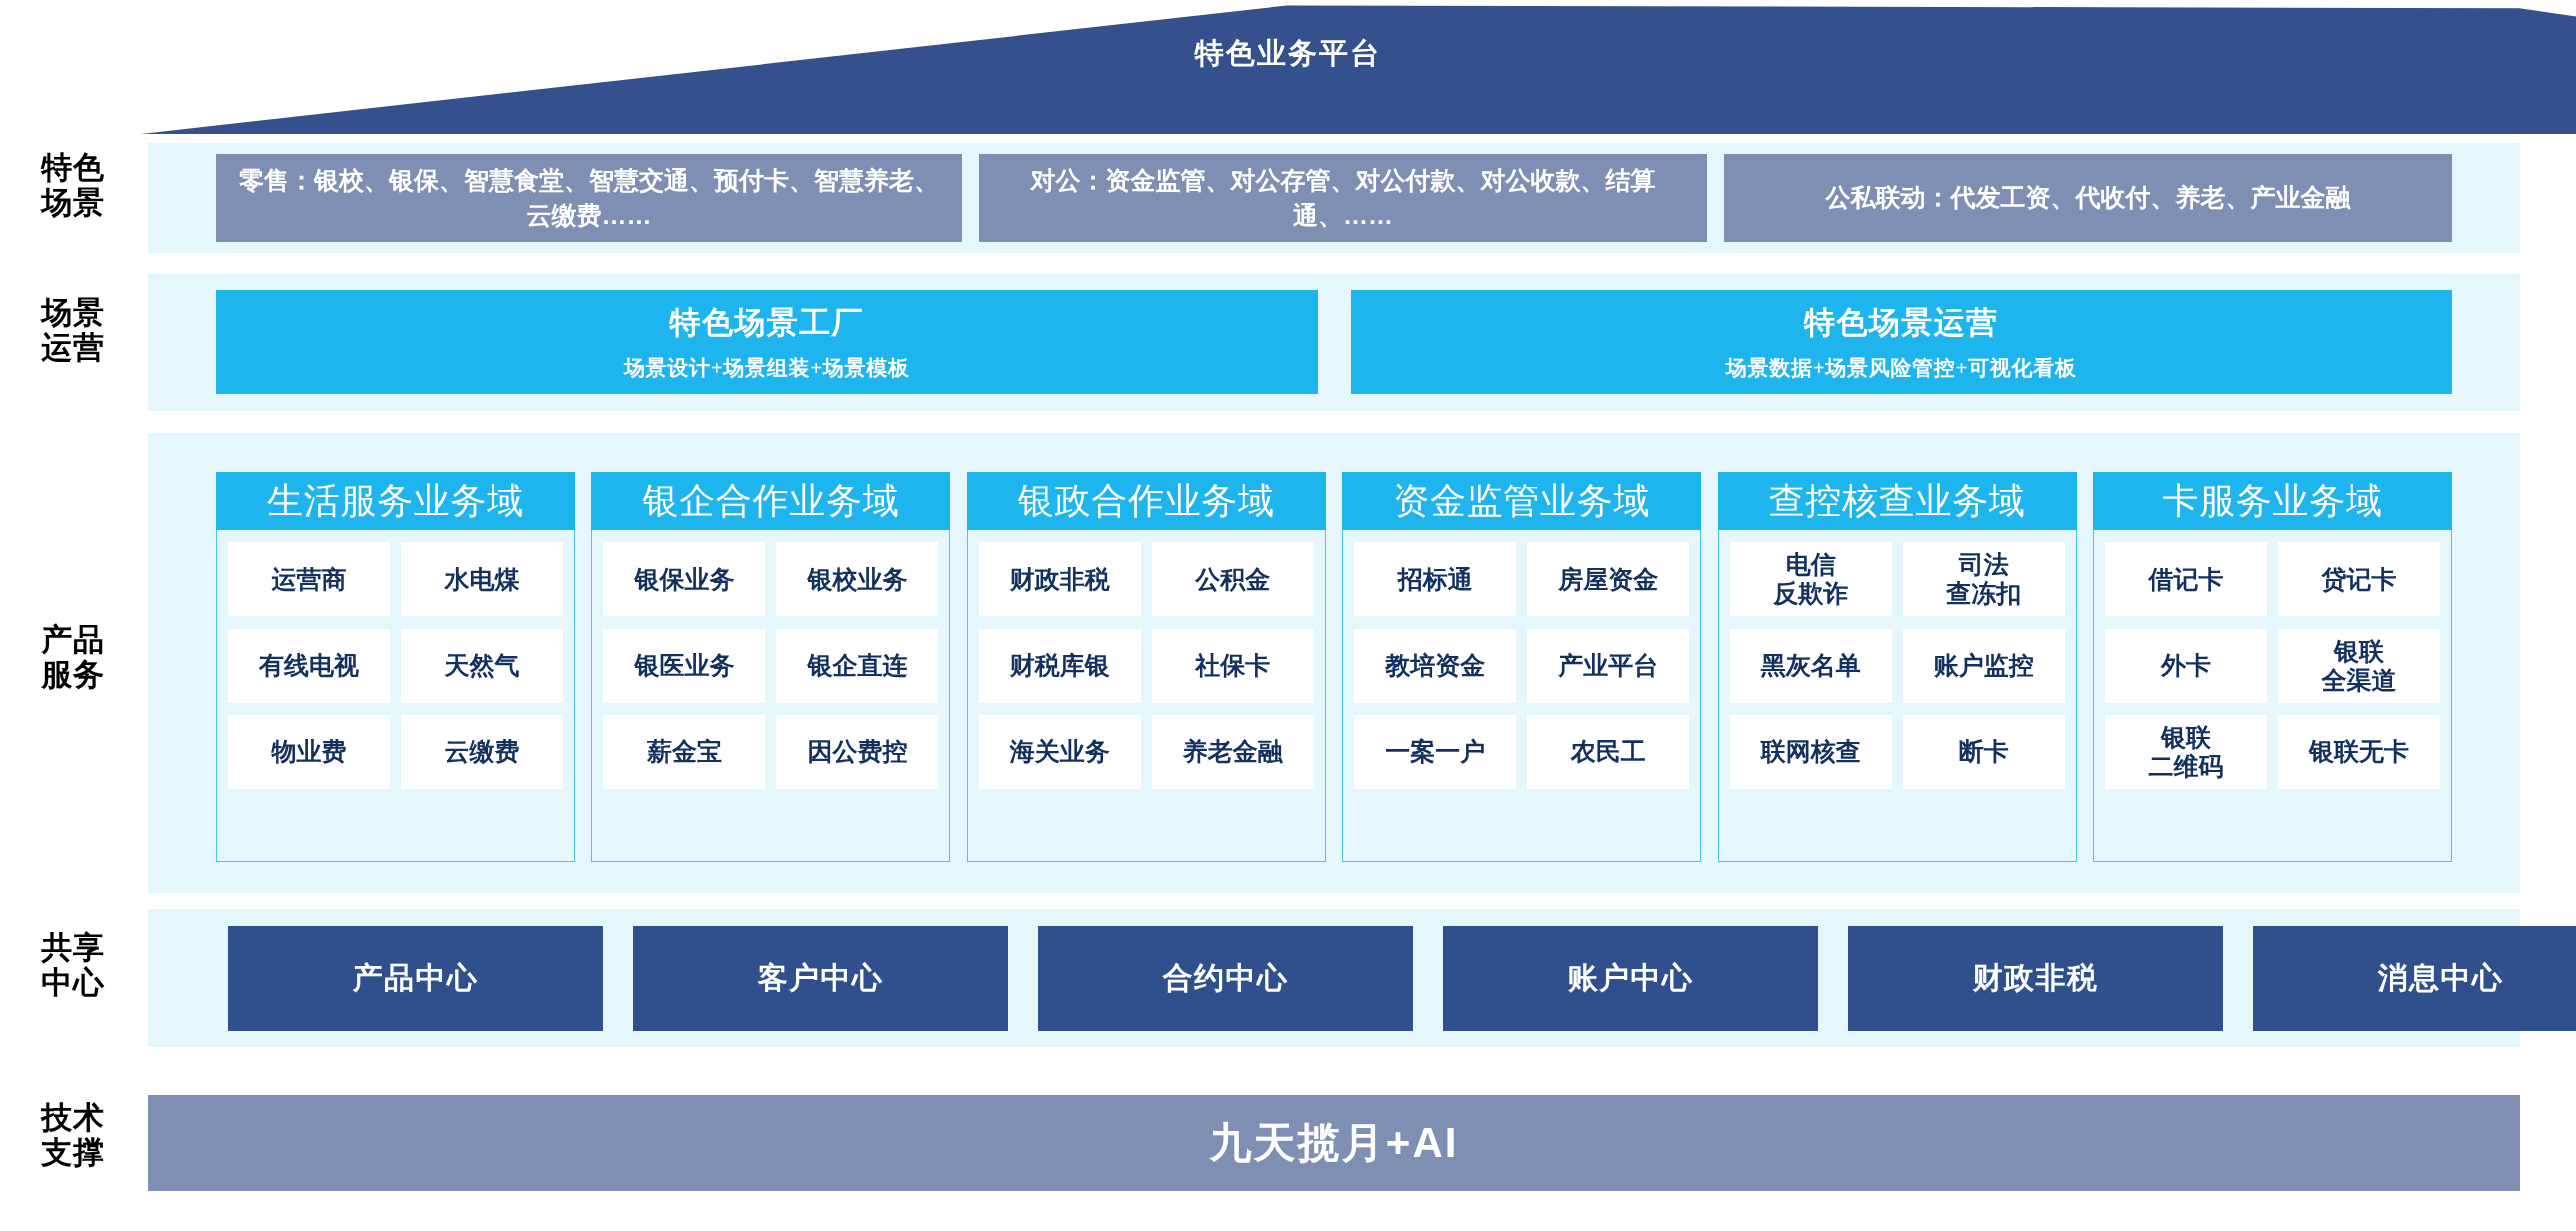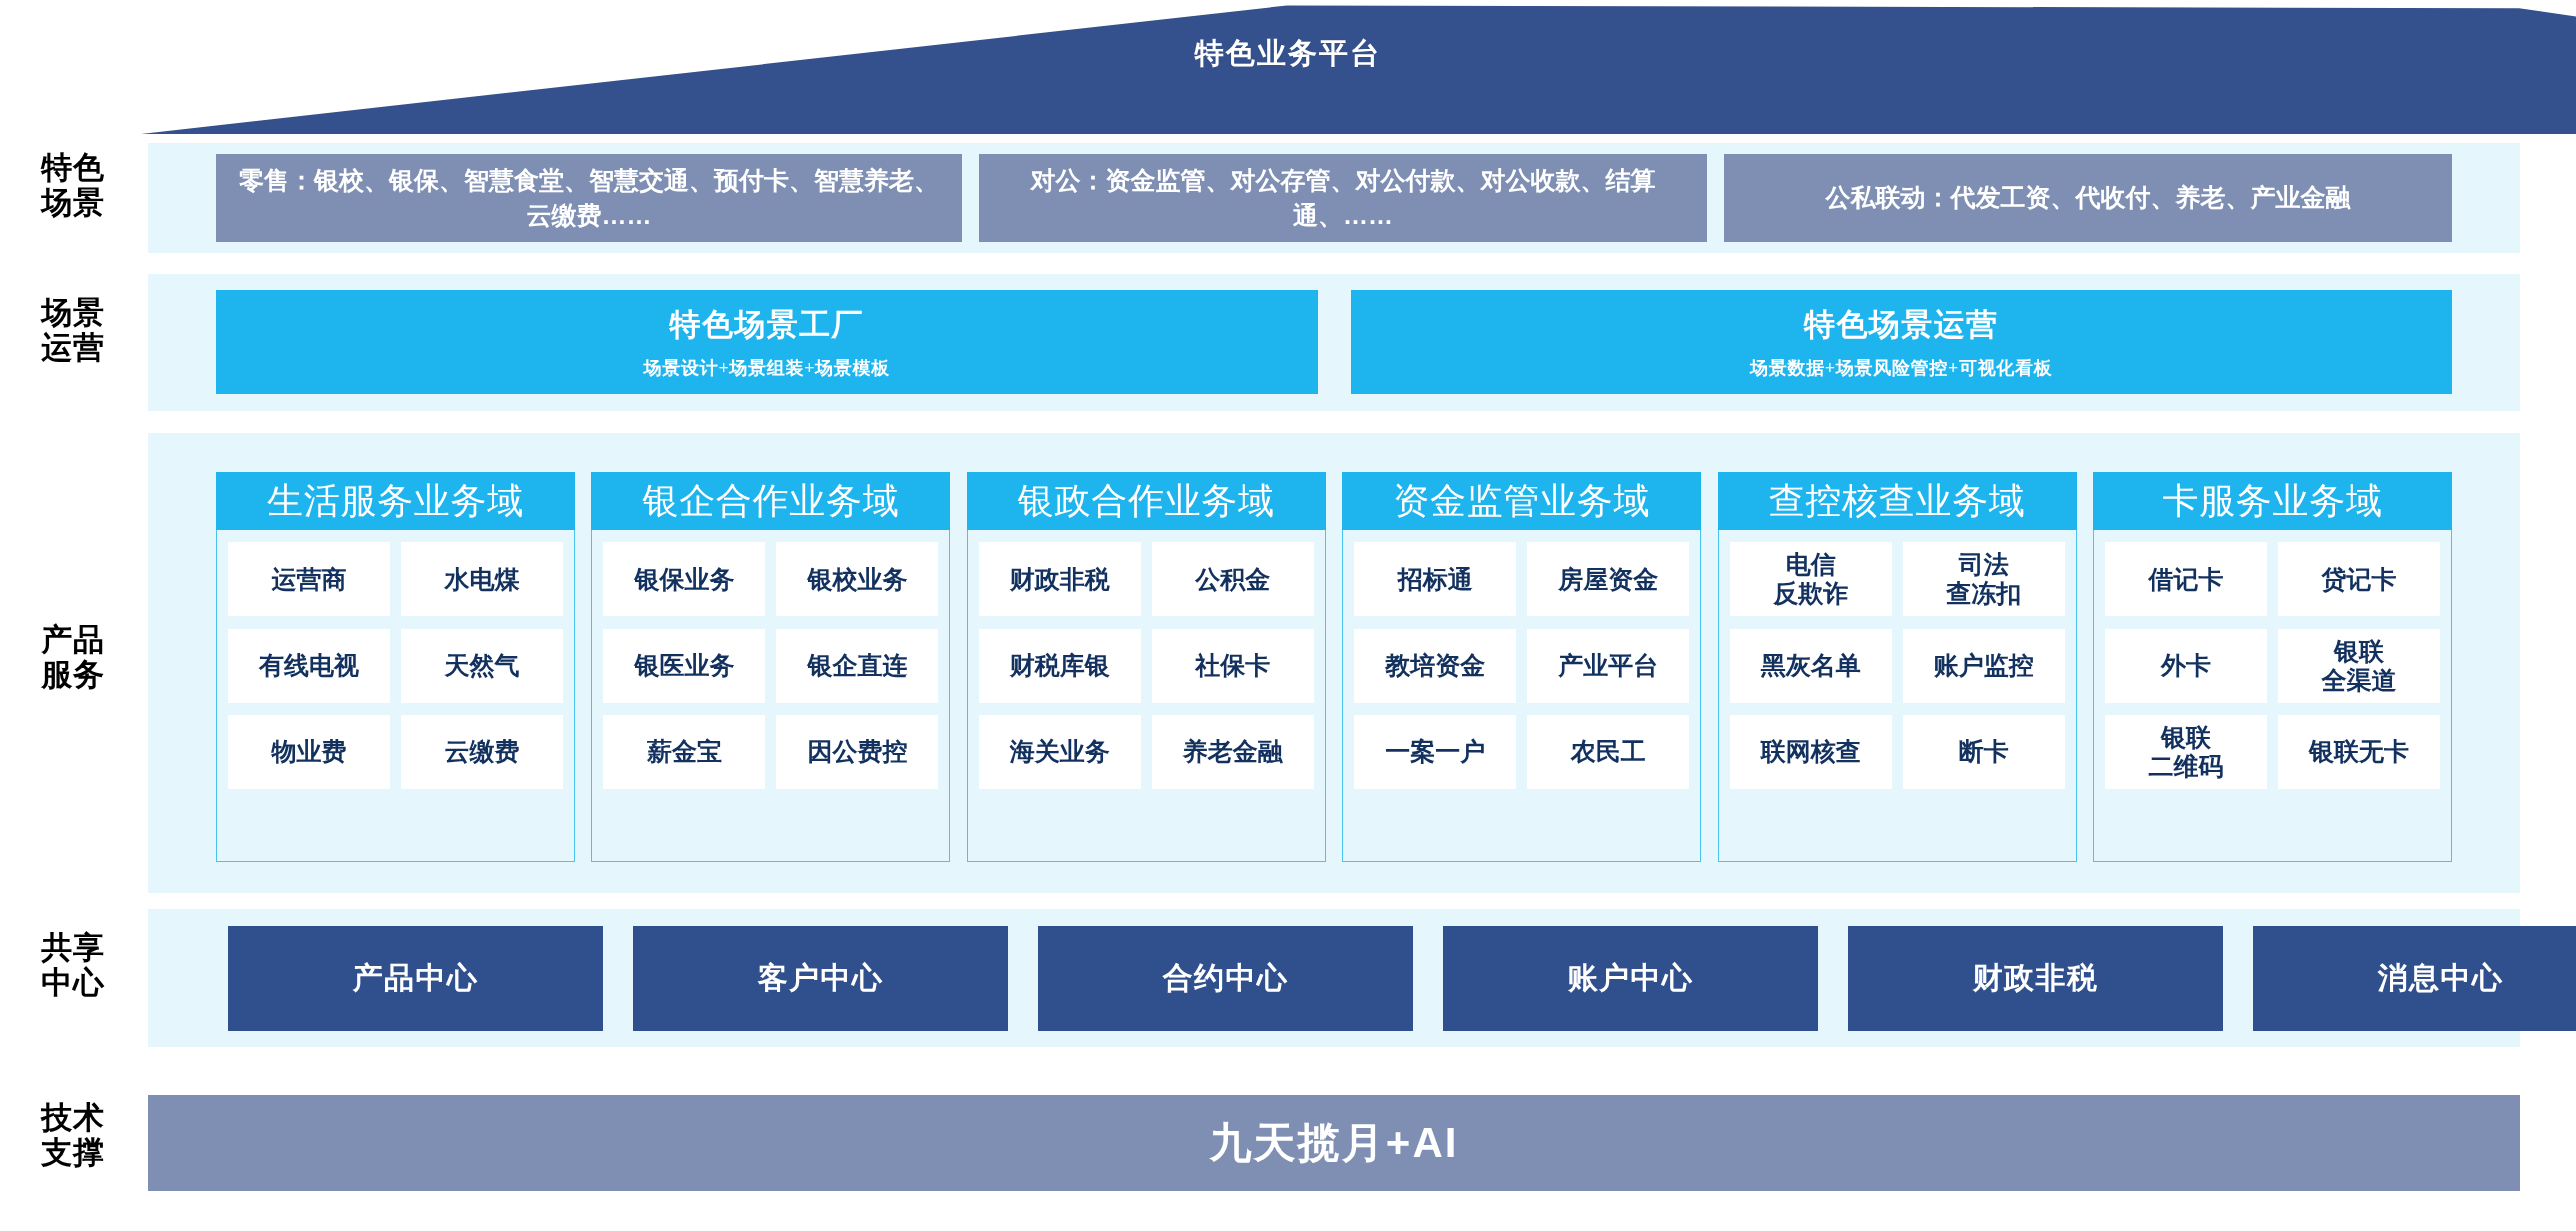--- a/index.html
+++ b/index.html
@@ -28,21 +28,21 @@
   .scn-box.corp{flex:0 0 728px;}
   .scn-box.linkage{flex:1;}
 
   
   #band2{top:274px;height:137px;}
   #ops-row{position:absolute;left:148px;top:290px;width:2372px;height:104px;
     display:flex;gap:33px;padding:0 68px;box-sizing:border-box;}
   .ops-box{flex:1;background:#1eb4ee;color:#ffffff;display:flex;
     flex-direction:column;align-items:center;justify-content:center;font-family:Liberation Serif, serif;}
   .ops-title{font-size:31px;font-weight:bold;letter-spacing:1.4px;margin-bottom:9.6px;}
-  .ops-sub{font-size:18px;font-weight:600;letter-spacing:0.7px;}
+  .ops-sub{font-size:21px;font-weight:600;letter-spacing:0.7px;}
 
   
   #band3{top:433px;height:460px;}
   #dom-row{position:absolute;left:148px;top:472px;width:2372px;height:390px;
     display:flex;gap:16.4px;padding:0 68px;box-sizing:border-box;}
   .domain{flex:1;display:flex;flex-direction:column;min-width:0;}
   .dom-head{background:#1eb4ee;color:#ffffff;height:58px;display:flex;
     align-items:center;justify-content:center;font-size:36px;font-weight:normal;
     letter-spacing:0.7px;white-space:nowrap;}
   .dom-body{flex:1;background:#e6f6fd;border:1.4px solid #49c3ef;border-top:none;

